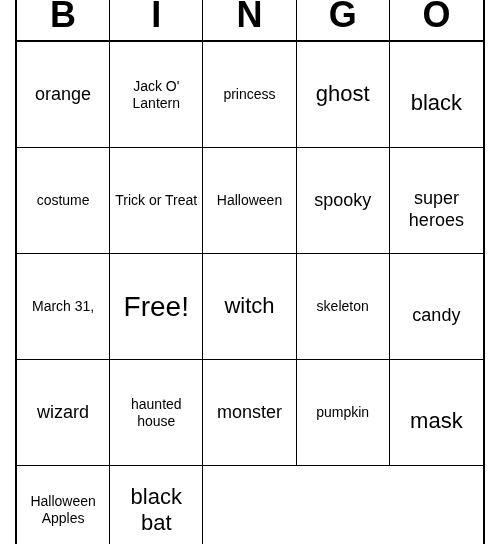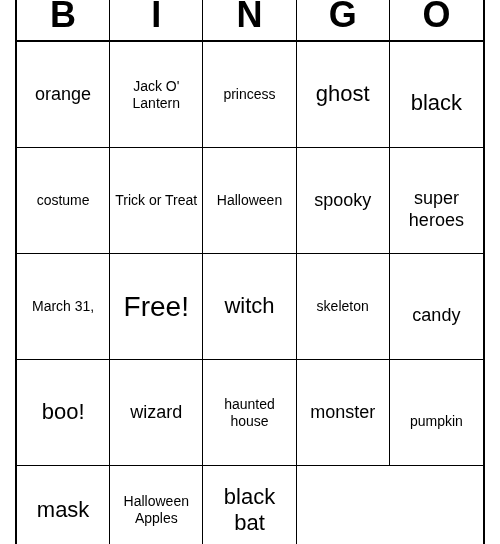--- a/index.html
+++ b/index.html
@@ -87,21 +87,20 @@
       <div class="bingo-cell">costume</div>
       <div class="bingo-cell">Trick or Treat</div>
       <div class="bingo-cell">Halloween</div>
       <div class="bingo-cell medium">spooky</div>
       <div class="bingo-cell medium">super heroes</div>
       <div class="bingo-cell">March 31,</div>
       <div class="bingo-cell free">Free!</div>
       <div class="bingo-cell large">witch</div>
       <div class="bingo-cell">skeleton</div>
       <div class="bingo-cell medium">candy</div>
-      <div class="bingo-cell large">boo!</div>
       <div class="bingo-cell medium">wizard</div>
       <div class="bingo-cell">haunted house</div>
       <div class="bingo-cell medium">monster</div>
       <div class="bingo-cell">pumpkin</div>
       <div class="bingo-cell large">mask</div>
       <div class="bingo-cell">Halloween Apples</div>
       <div class="bingo-cell large">black bat</div>
     </div>
 </div>
 

